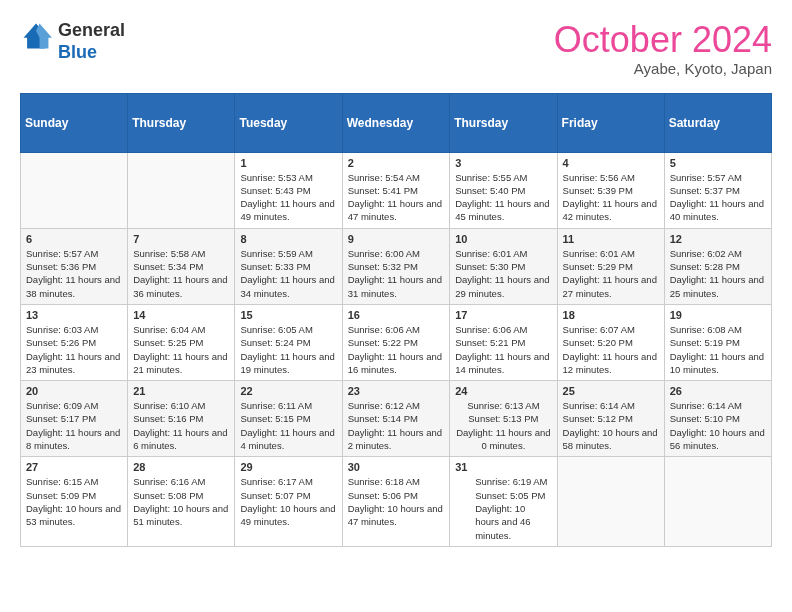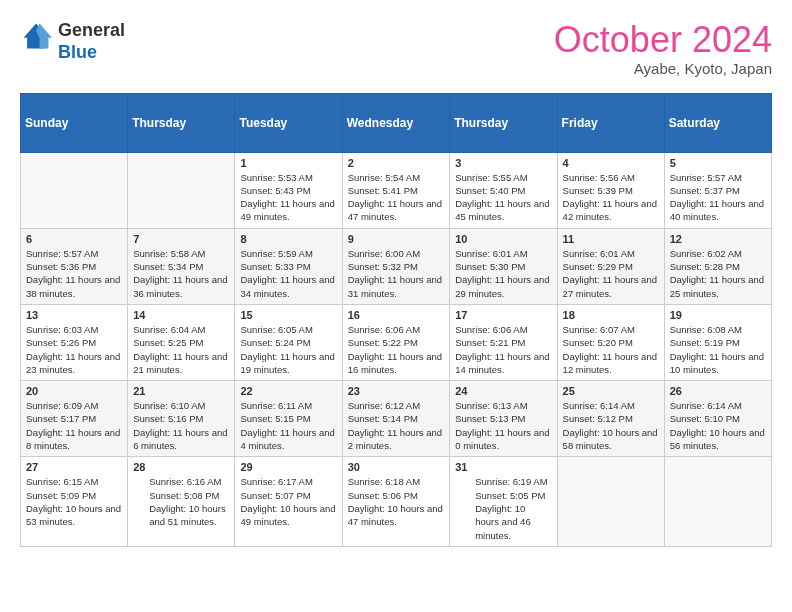--- a/index.html
+++ b/index.html
@@ -262,21 +262,21 @@
 Daylight: 11 hours and 4 minutes.</div>
         </td>
         <td>
           <span class="day-num">23</span>
           <div class="day-detail" style="white-space: pre-line;">Sunrise: 6:12 AM
 Sunset: 5:14 PM
 Daylight: 11 hours and 2 minutes.</div>
         </td>
         <td>
           <span class="day-num">24</span>
-          <div class="day-detail" style="white-space: pre-line;">Sunrise: 6:13 AM
+          <div class="day-detail" style="white-space: pre-line; text-align: center;">Sunrise: 6:13 AM
 Sunset: 5:13 PM
 Daylight: 11 hours and 0 minutes.</div>
         </td>
         <td>
           <span class="day-num">25</span>
           <div class="day-detail" style="white-space: pre-line;">Sunrise: 6:14 AM
 Sunset: 5:12 PM
 Daylight: 10 hours and 58 minutes.</div>
         </td>
         <td>
@@ -288,21 +288,21 @@
       </tr>
       <tr>
         <td>
           <span class="day-num">27</span>
           <div class="day-detail" style="white-space: pre-line;">Sunrise: 6:15 AM
 Sunset: 5:09 PM
 Daylight: 10 hours and 53 minutes.</div>
         </td>
         <td>
           <span class="day-num">28</span>
-          <div class="day-detail" style="white-space: pre-line; margin-left: 16px;">Sunrise: 6:16 AM
+          <div class="day-detail" style="white-space: pre-line;">Sunrise: 6:16 AM
 Sunset: 5:08 PM
 Daylight: 10 hours and 51 minutes.</div>
         </td>
         <td>
           <span class="day-num">29</span>
           <div class="day-detail" style="white-space: pre-line;">Sunrise: 6:17 AM
 Sunset: 5:07 PM
 Daylight: 10 hours and 49 minutes.</div>
         </td>
         <td>

